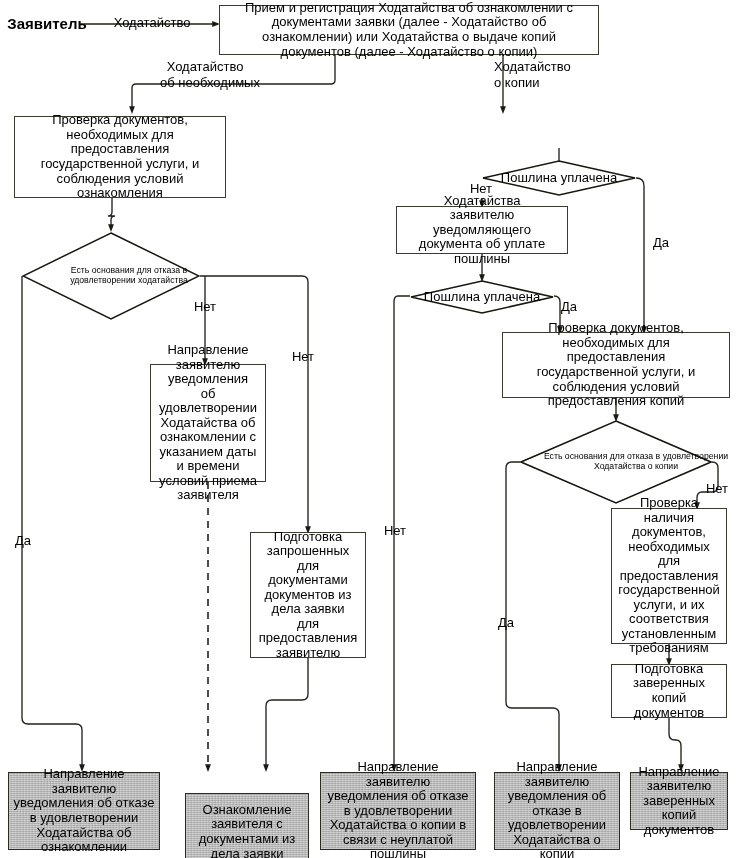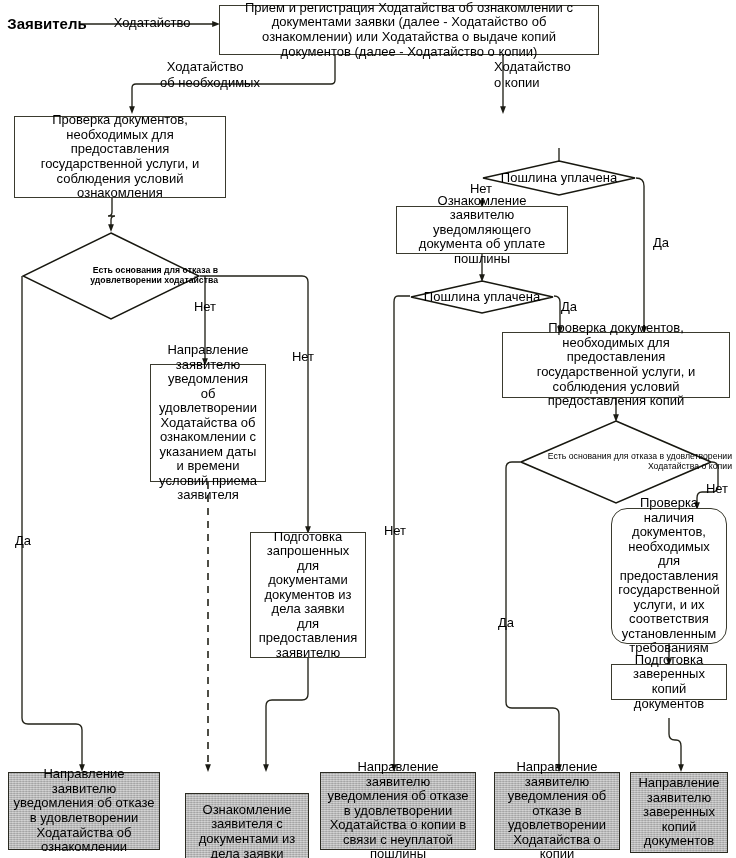--- a/index.html
+++ b/index.html
@@ -10,21 +10,21 @@
   .node{position:absolute;box-sizing:border-box;display:flex;align-items:center;
         justify-content:center;text-align:center;line-height:1.12;color:#000;}
   .proc{border:1.4px solid #3a3a2e;background:#ffffff;padding:2px 20px;}
   .term{border:1.6px solid #2b2b22;background:#b4b4b4;padding:2px 3px;
         background-image:repeating-linear-gradient(0deg,rgba(255,255,255,.30) 0 1px,rgba(0,0,0,.045) 1px 2px),
                          repeating-linear-gradient(90deg,rgba(255,255,255,.16) 0 1px,rgba(0,0,0,.05) 2px 3px);}
   .plain{background:transparent;border:none;}
 
   .diamond{position:absolute;}
   .diamond .dlabel{position:absolute;left:0;top:0;width:100%;height:100%;
-        display:flex;align-items:center;justify-content:center;text-align:right;
+        display:flex;align-items:center;justify-content:center;text-align:center;
         line-height:1.1;color:#000;}
   .f85{font-size:8.7px;}
   .f9{font-size:13px;}
   .f10{font-size:15px;}
   .b{font-weight:bold;}
 </style>
 </head>
 <body>
 
 <div id="canvas">
@@ -92,21 +92,21 @@
 
   <div class="node plain f9" style="left:494px;top:60px;width:90px;height:14px;text-align:left;justify-content:flex-start;">Ходатайство</div>
   <div class="node plain f9" style="left:494px;top:76px;width:90px;height:14px;text-align:left;justify-content:flex-start;">о копии</div>
 
   <div class="node proc f9" style="left:14px;top:116px;width:212px;height:82px;">Проверка документов, необходимых для предоставления государственной услуги, и соблюдения условий ознакомления</div>
 
   <div class="diamond" style="left:22px;top:232px;width:178px;height:88px;">
     <svg width="178" height="88" viewBox="0 0 178 88" xmlns="http://www.w3.org/2000/svg">
       <polygon points="89,1 177,44 89,87 1,44" fill="#ffffff" stroke="#17170f" stroke-width="1.5"></polygon>
     </svg>
-    <div class="dlabel f85" style="padding:0 18px;font-weight:bold;">Есть основания для отказа в удовлетворении ходатайства</div>
+    <div class="dlabel f85" style="padding:0 18px;">Есть основания для отказа в удовлетворении ходатайства</div>
   </div>
 
   <div class="node plain f9" style="left:190px;top:300px;width:30px;height:14px;">Нет</div>
 
   <div class="node plain f9" style="left:288px;top:350px;width:30px;height:14px;">Нет</div>
 
   <div class="node plain f9" style="left:8px;top:534px;width:30px;height:14px;">Да</div>
 
   <div class="node proc f9" style="left:150px;top:364px;width:116px;height:118px;">Направление заявителю уведомления об удовлетворении Ходатайства об ознакомлении с указанием даты и времени условий приема заявителя</div>
 
@@ -117,21 +117,21 @@
     <svg width="154" height="36" viewBox="0 0 154 36" xmlns="http://www.w3.org/2000/svg">
       <polygon points="77,1 153,18 77,35 1,18" fill="#ffffff" stroke="#17170f" stroke-width="1.5"></polygon>
     </svg>
     <div class="dlabel f9">Пошлина уплачена</div>
   </div>
 
   <div class="node plain f9" style="left:466px;top:182px;width:30px;height:14px;">Нет</div>
 
   <div class="node plain f9" style="left:648px;top:236px;width:26px;height:14px;">Да</div>
 
-  <div class="node proc f9" style="left:396px;top:206px;width:172px;height:48px;">Ознакомление заявителю уведомляющего документа об уплате пошлины</div>
+  <div class="node proc f9" style="left:396px;top:206px;width:172px;height:48px;">Ходатайства заявителю уведомляющего документа об уплате пошлины</div>
 
   <div class="diamond" style="left:410px;top:280px;width:144px;height:34px;">
     <svg width="144" height="34" viewBox="0 0 144 34" xmlns="http://www.w3.org/2000/svg">
       <polygon points="72,1 143,17 72,33 1,17" fill="#ffffff" stroke="#17170f" stroke-width="1.5"></polygon>
     </svg>
     <div class="dlabel f9">Пошлина уплачена</div>
   </div>
 
   <div class="node plain f9" style="left:556px;top:300px;width:26px;height:14px;">Да</div>
 
@@ -143,27 +143,27 @@
     <svg width="192" height="84" viewBox="0 0 192 84" xmlns="http://www.w3.org/2000/svg">
       <polygon points="96,1 191,42 96,83 1,42" fill="#ffffff" stroke="#17170f" stroke-width="1.5"></polygon>
     </svg>
     <div class="dlabel f85" style="padding:0 20px;">Есть основания для отказа в удовлетворении Ходатайства о копии</div>
   </div>
 
   <div class="node plain f9" style="left:702px;top:482px;width:30px;height:14px;">Нет</div>
 
   <div class="node plain f9" style="left:493px;top:616px;width:26px;height:14px;">Да</div>
 
-  <div class="node proc f9" style="left:611px;top:508px;width:116px;height:136px;border-radius:16px;">Проверка наличия документов, необходимых для предоставления государственной услуги,  и их соответствия установленным требованиям</div>
+  <div class="node proc f9" style="left:611px;top:508px;width:116px;height:136px;">Проверка наличия документов, необходимых для предоставления государственной услуги,  и их соответствия установленным требованиям</div>
 
-  <div class="node proc f9" style="left:611px;top:664px;width:116px;height:36px;">Подготовка заверенных копий документов</div>
+  <div class="node proc f9" style="left:611px;top:664px;width:116px;height:54px;">Подготовка заверенных копий документов</div>
 
   <div class="node term f9" style="left:8px;top:772px;width:152px;height:78px;">Направление заявителю уведомления об отказе в удовлетворении Ходатайства об ознакомлении</div>
 
   <div class="node term f9" style="left:185px;top:772px;width:124px;height:78px;margin-top:21px;">Ознакомление заявителя с документами из дела заявки</div>
 
   <div class="node term f9" style="left:320px;top:772px;width:156px;height:78px;">Направление заявителю уведомления об отказе в удовлетворении Ходатайства о копии в связи с неуплатой пошлины</div>
 
   <div class="node term f9" style="left:494px;top:772px;width:126px;height:78px;">Направление заявителю уведомления об отказе в удовлетворении Ходатайства о копии</div>
 
-  <div class="node term f9" style="left:630px;top:772px;width:98px;height:81px;">Направление заявителю заверенных копий документов</div>
+  <div class="node term f9" style="left:630px;top:772px;width:98px;height:58px;">Направление заявителю заверенных копий документов</div>
 
 </div>
 
 </body></html>

